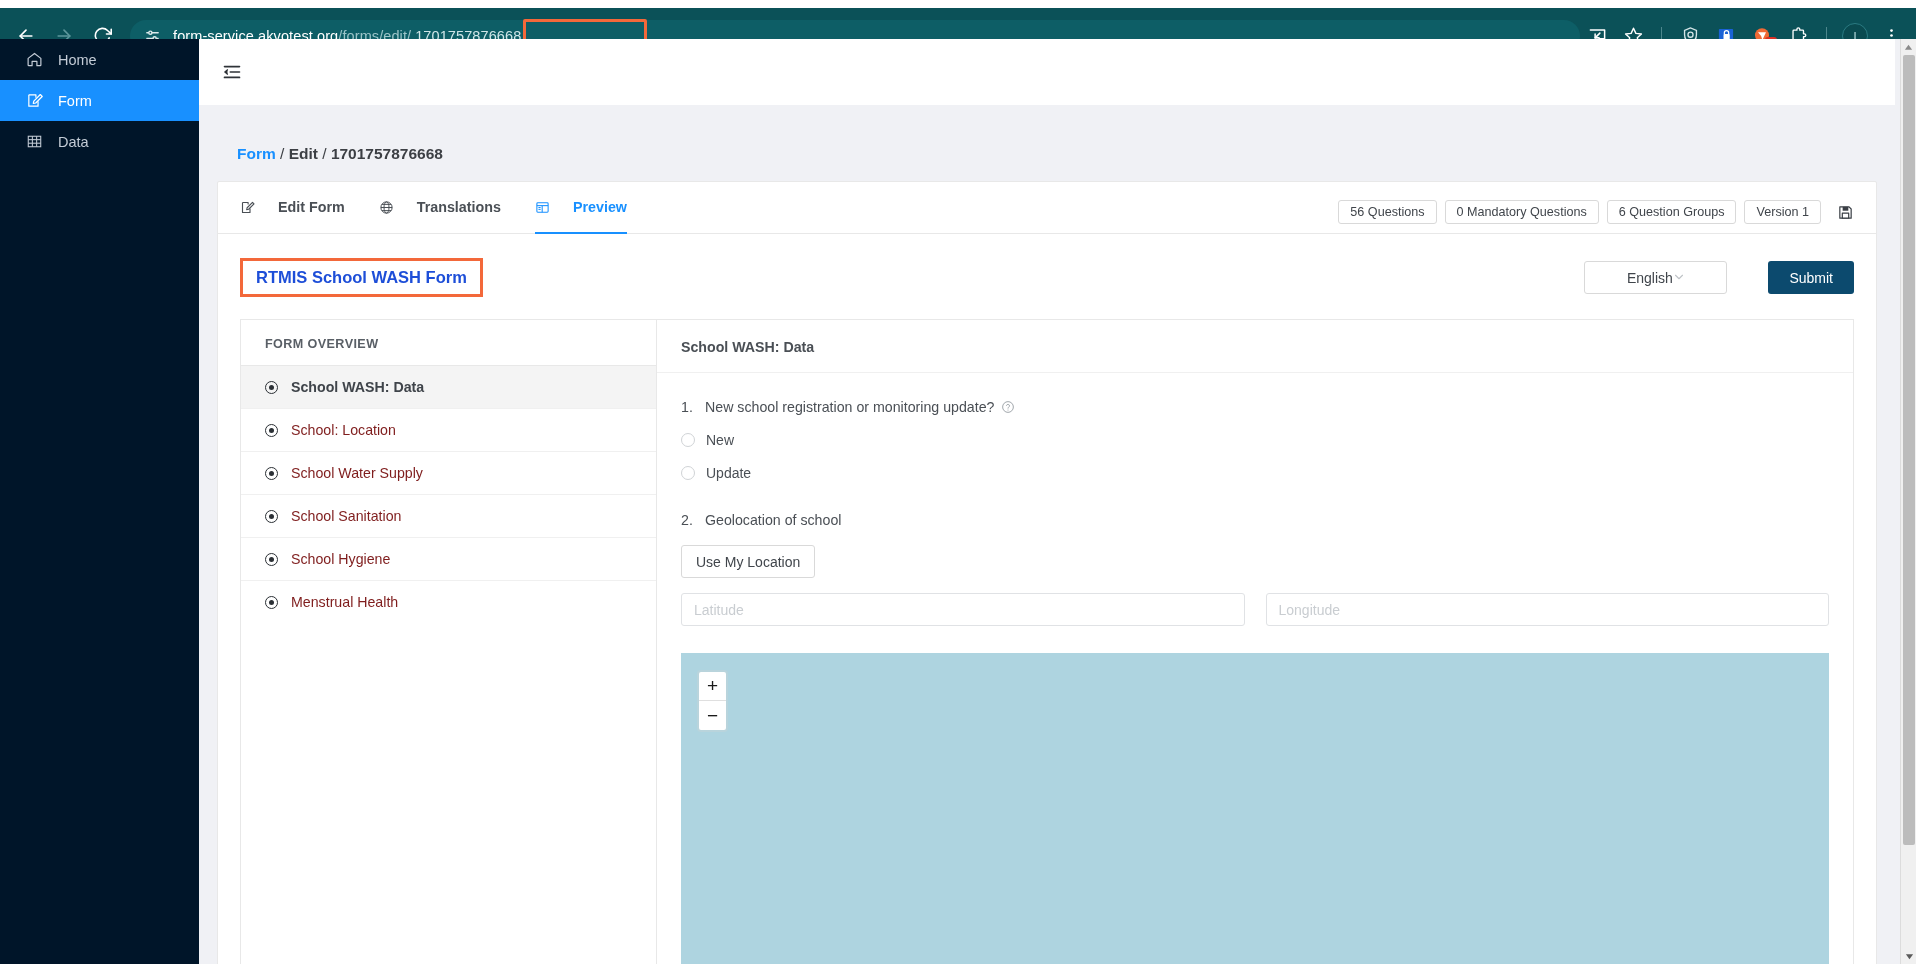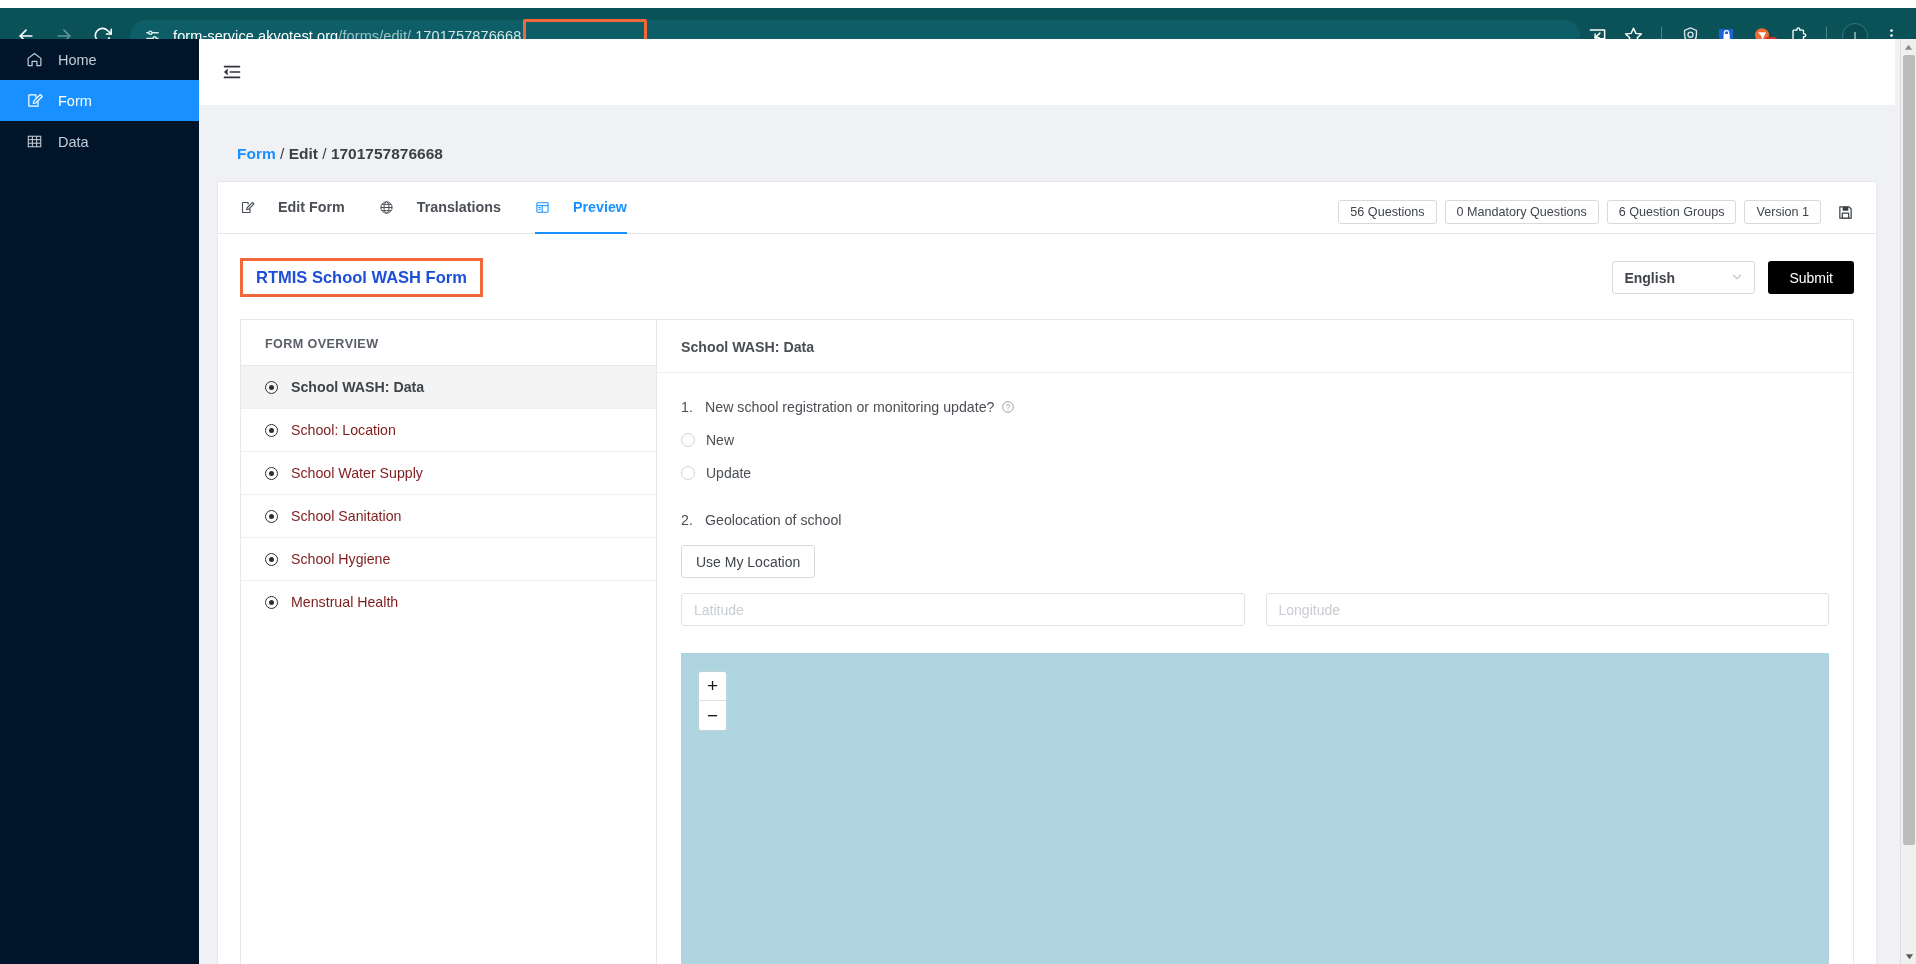--- a/index.html
+++ b/index.html
@@ -174,32 +174,32 @@
   }
   .form-title {
     font-size:16.5px; font-weight:700; color:#1d4ed8;
     white-space:nowrap;
   }
   .head-right { display:flex; align-items:center; gap:13px; }
   .lang-select {
     width:143px; height:33px;
     border:1px solid #d9d9d9; border-radius:3px;
     background:#fff;
-    display:flex; align-items:center; justify-content:space-between;
+    display:flex; align-items:center; justify-content:center;
     padding:0 11px;
     font-size:14px; color:#40454b;
     cursor:pointer;
-    font-weight:bold;
   }
   .submit-btn {
-    background:#000000; color:#fff;
+    background:#0c4a6e; color:#fff;
     border:none; border-radius:3px;
     height:33px; padding:0 21px;
     font-size:14px; cursor:pointer;
     font-family:"Liberation Sans", sans-serif;
+    margin-left:28px;
   }
 
   
   .form-body {
     display:flex;
     margin: 22px 22px 0 22px;
     border:1px solid #e8e8e8;
     min-height: 620px;
   }
   .overview {

